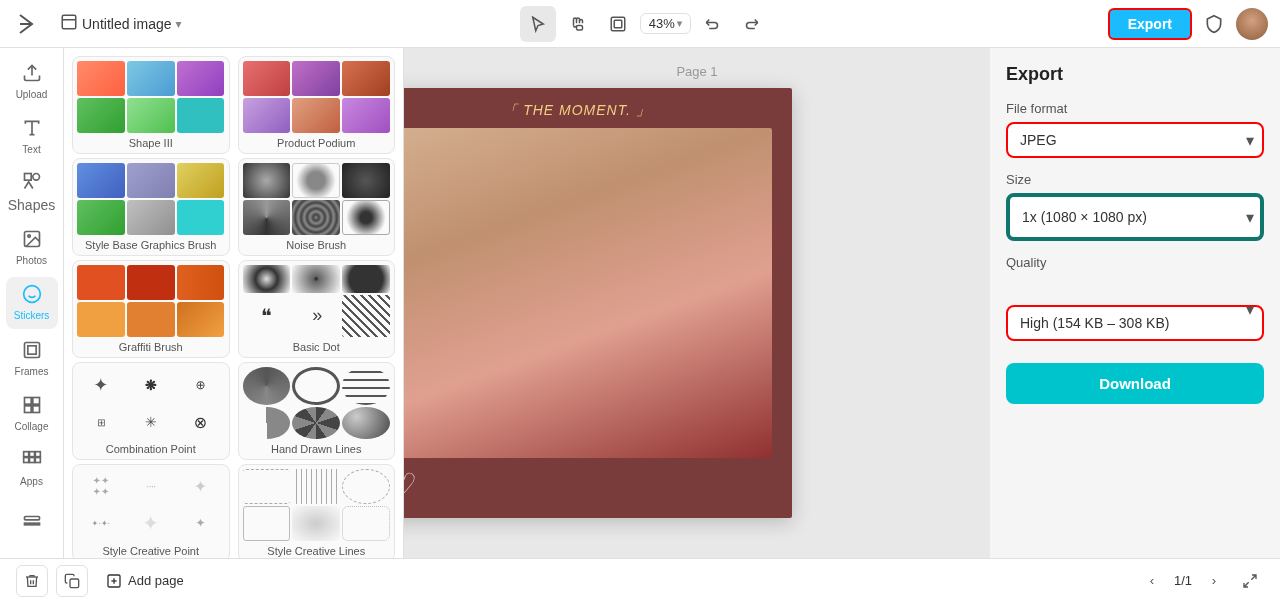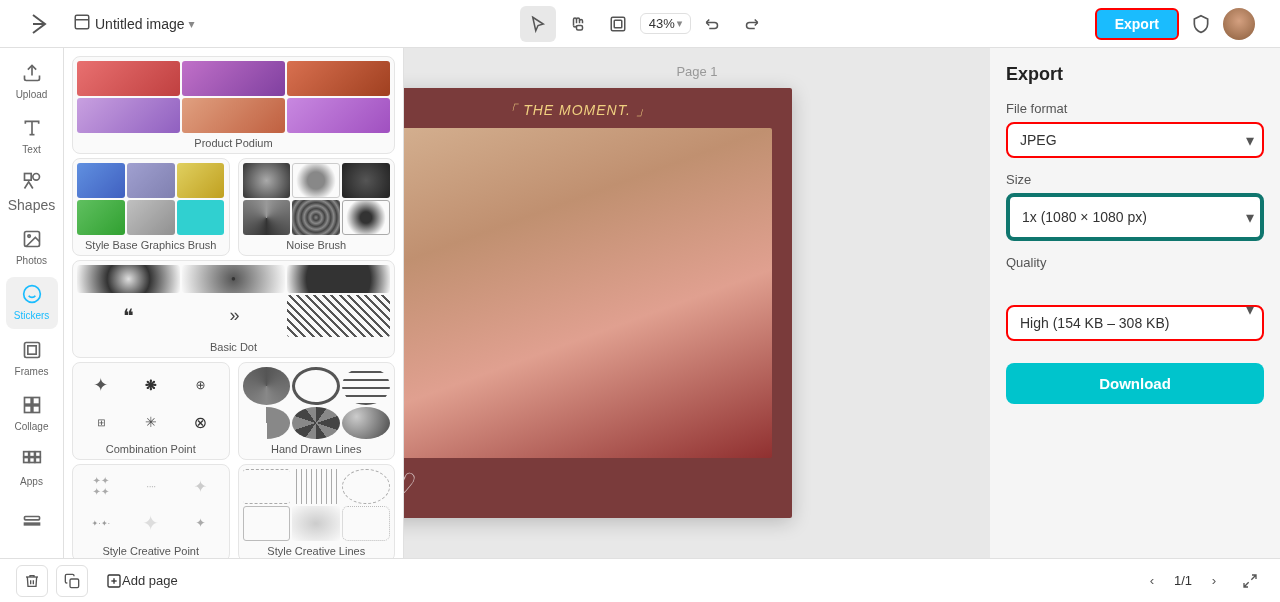--- a/index.html
+++ b/index.html
@@ -5,21 +5,21 @@
     * { box-sizing: border-box; margin: 0; padding: 0; }
     body { font-family: -apple-system, BlinkMacSystemFont, 'Segoe UI', sans-serif; background: #f0f0f0; width: 1280px; height: 602px; overflow: hidden; display: flex; flex-direction: column; }
 
     
     .topbar {
       height: 48px;
       background: #fff;
       border-bottom: 1px solid #e0e0e0;
       display: flex;
       align-items: center;
-      padding: 0 25px;
+      padding: 0 12px;
       gap: 8px;
       flex-shrink: 0;
     }
     .topbar-logo { width: 28px; height: 28px; display: flex; align-items: center; justify-content: center; }
     .topbar-logo svg { width: 24px; height: 24px; }
     .topbar-file { display: flex; align-items: center; gap: 4px; margin-left: 4px; cursor: pointer; padding: 4px 8px; border-radius: 4px; }
     .topbar-tools { display: flex; align-items: center; gap: 4px; margin: 0 auto; }
     .tool-btn { width: 36px; height: 36px; border-radius: 6px; border: none; background: transparent; cursor: pointer; display: flex; align-items: center; justify-content: center; color: #555; }
     .tool-btn.active { background: #e8e8e8; }
     .zoom-area { display: flex; align-items: center; gap: 2px; border: 1px solid #e0e0e0; border-radius: 6px; padding: 2px 8px; cursor: pointer; font-size: 13px; color: #333; }
@@ -168,21 +168,21 @@
       height: 44px;
       background: #fff;
       border-top: 1px solid #e0e0e0;
       display: flex;
       align-items: center;
       padding: 0 16px;
       gap: 8px;
       flex-shrink: 0;
     }
     .bottom-btn { width: 32px; height: 32px; border-radius: 6px; border: 1px solid #e0e0e0; background: #fff; cursor: pointer; display: flex; align-items: center; justify-content: center; color: #555; font-size: 14px; }
-    .add-page-btn { display: flex; align-items: center; padding: 4px 10px; border-radius: 6px; border: none; background: transparent; cursor: pointer; font-size: 13px; color: #333; }
+    .add-page-btn { display: flex; align-items: center; gap: 6px; padding: 4px 10px; border-radius: 6px; border: none; background: transparent; cursor: pointer; font-size: 13px; color: #333; }
     .page-nav { display: flex; align-items: center; gap: 8px; margin-left: auto; }
     .page-nav-btn { width: 28px; height: 28px; border: none; background: transparent; cursor: pointer; display: flex; align-items: center; justify-content: center; color: #555; }
     .page-nav-text { font-size: 13px; color: #333; }
     .expand-btn { width: 28px; height: 28px; border: none; background: transparent; cursor: pointer; display: flex; align-items: center; justify-content: center; color: #555; }
 
     
     .sp-row { display: flex; gap: 8px; margin-bottom: 4px; }
     .sp-box {
       flex: 1;
       border: 1px solid #e5e5e5;
@@ -442,20 +442,31 @@
           <rect x="3" y="11" width="18" height="2"></rect>
         </svg>
     </div>
   </div>
 
   <div class="sticker-panel">
 
     <div class="sp-row">
       <div class="sp-box">
         <div class="sp-thumb">
+          <div class="sp-cell shape3-1"></div>
+          <div class="sp-cell shape3-2"></div>
+          <div class="sp-cell shape3-3"></div>
+          <div class="sp-cell shape3-4"></div>
+          <div class="sp-cell shape3-5"></div>
+          <div class="sp-cell shape3-6"></div>
+        </div>
+        <div class="sp-label">Shape III</div>
+      </div>
+      <div class="sp-box">
+        <div class="sp-thumb">
           <div class="sp-cell pp-1"></div>
           <div class="sp-cell pp-2"></div>
           <div class="sp-cell pp-3"></div>
           <div class="sp-cell pp-4"></div>
           <div class="sp-cell pp-5"></div>
           <div class="sp-cell pp-6"></div>
         </div>
         <div class="sp-label">Product Podium</div>
       </div>
     </div>
@@ -479,20 +490,31 @@
           <div class="sp-cell nb-3"></div>
           <div class="sp-cell nb-4"></div>
           <div class="sp-cell nb-5"></div>
           <div class="sp-cell nb-6"></div>
         </div>
         <div class="sp-label">Noise Brush</div>
       </div>
     </div>
 
     <div class="sp-row">
+      <div class="sp-box">
+        <div class="sp-thumb">
+          <div class="sp-cell gb-1"></div>
+          <div class="sp-cell gb-2"></div>
+          <div class="sp-cell gb-3"></div>
+          <div class="sp-cell gb-4"></div>
+          <div class="sp-cell gb-5"></div>
+          <div class="sp-cell gb-6"></div>
+        </div>
+        <div class="sp-label">Graffiti Brush</div>
+      </div>
       <div class="sp-box">
         <div class="sp-thumb">
           <div class="sp-cell bd-1"></div>
           <div class="sp-cell bd-2" style="color:#333;">●</div>
           <div class="sp-cell bd-3"></div>
           <div class="sp-cell bd-4">❝</div>
           <div class="sp-cell bd-5" style="font-size:18px;color:#444;">»</div>
           <div class="sp-cell bd-6"></div>
         </div>
         <div class="sp-label">Basic Dot</div>

